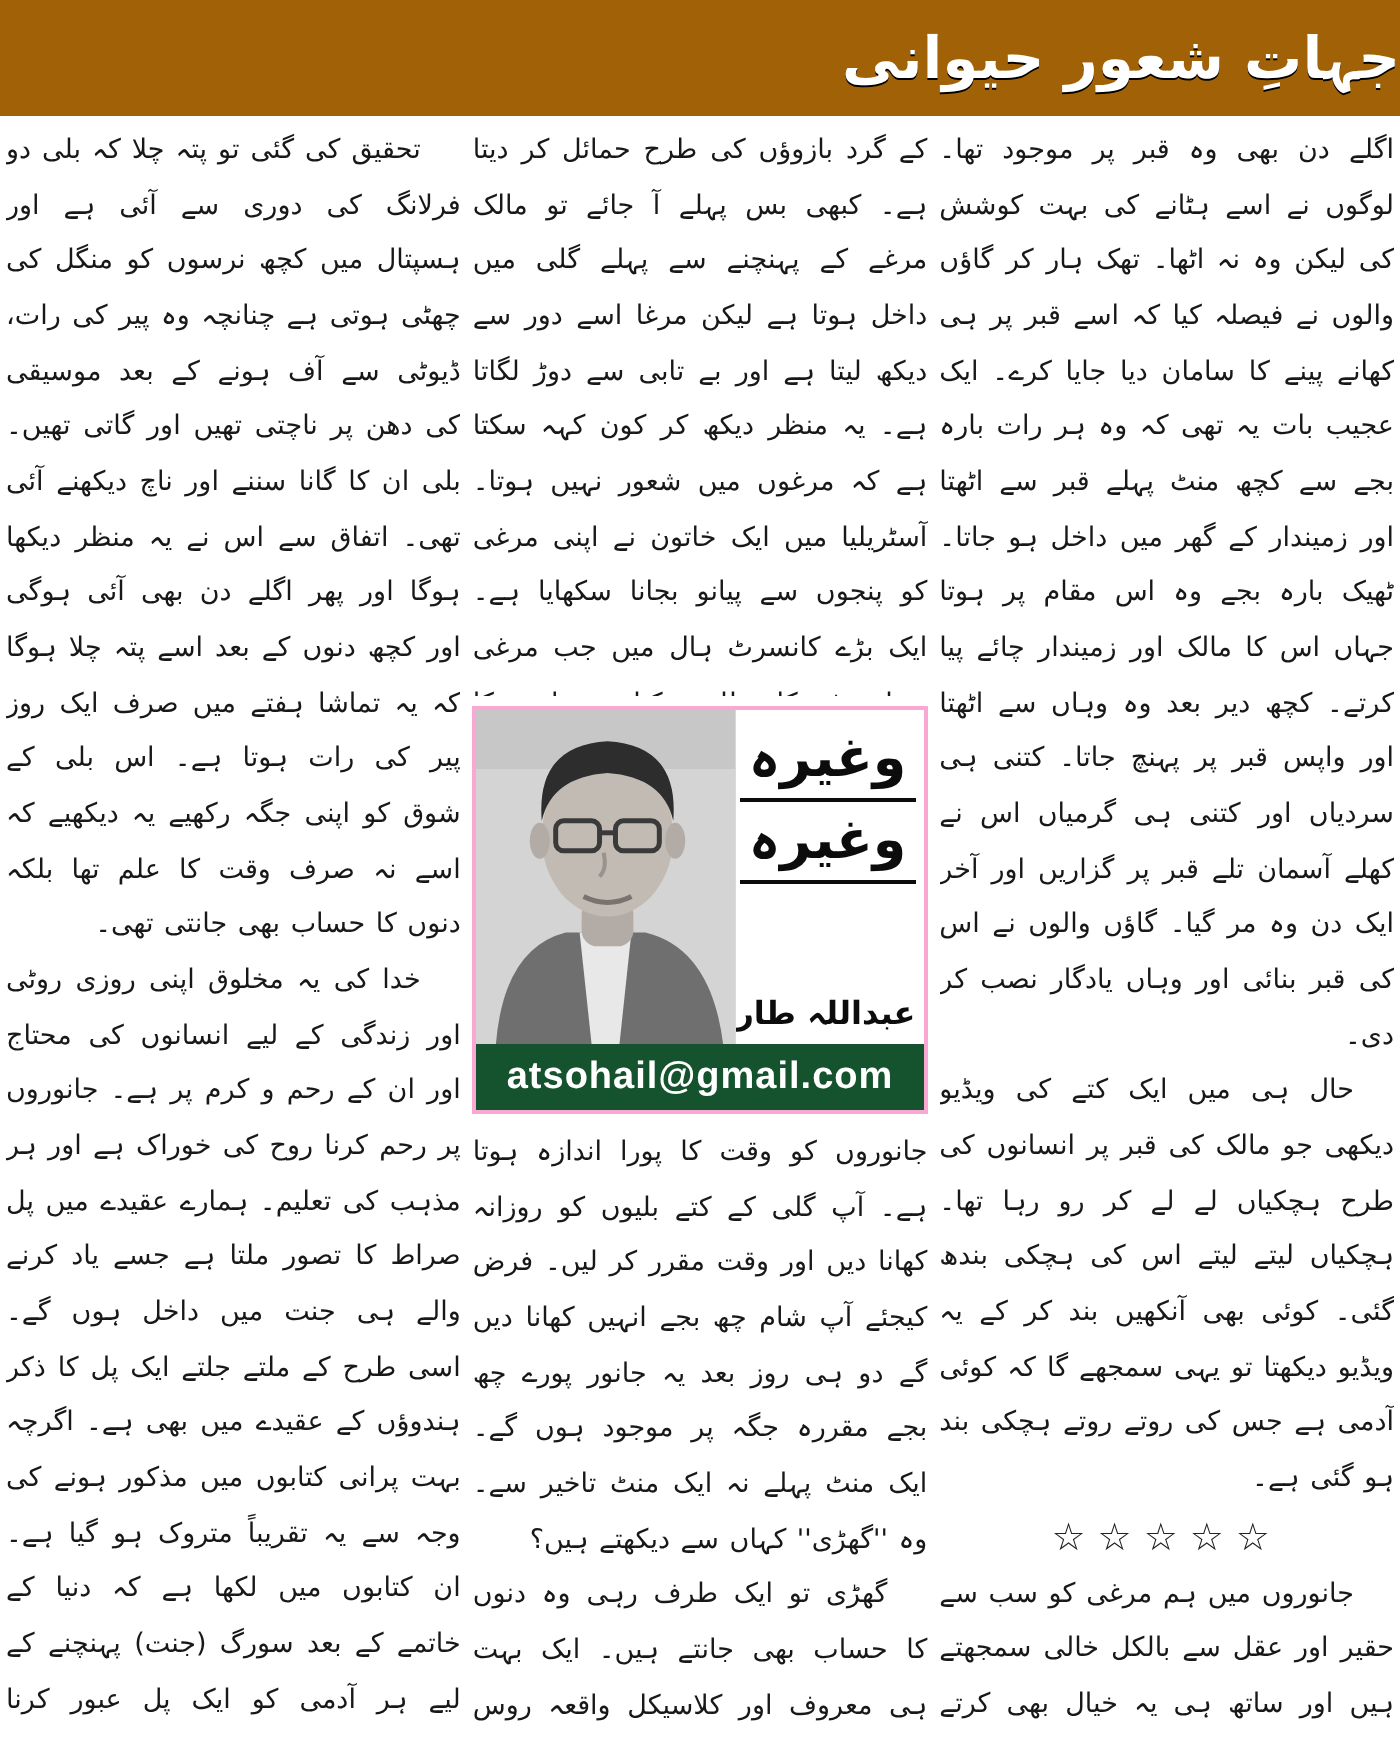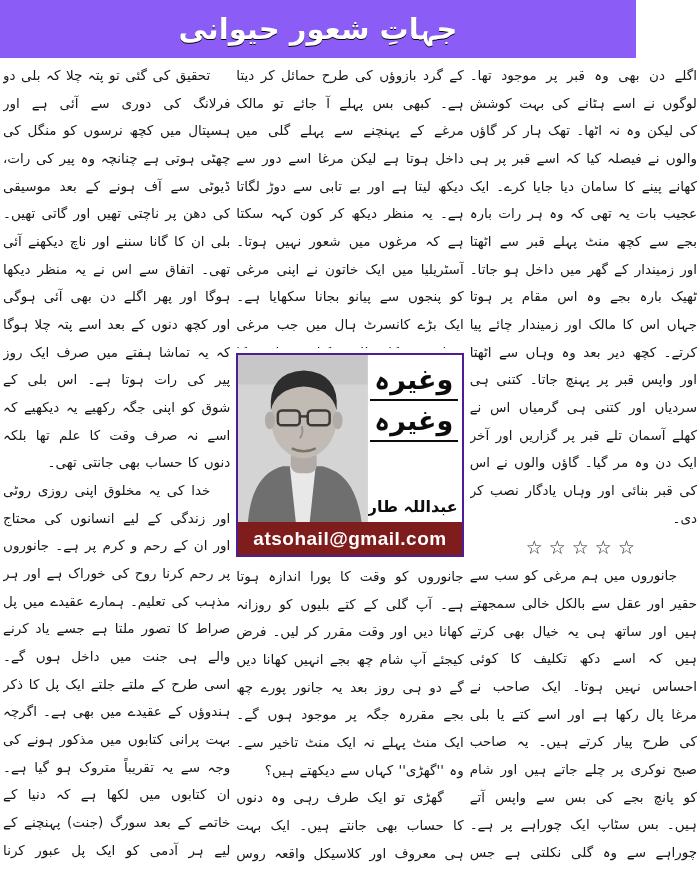--- a/index.html
+++ b/index.html
@@ -5,23 +5,23 @@
   html,body{margin:0;padding:0;background:#ffffff;}
   .page{
     position:relative;
     width:700px;height:870px;
     background:#ffffff;
     overflow:hidden;
     font-family:"DejaVu Sans",sans-serif;
   }
   
   .banner{
-    width:636px;height:58px;
-    background:#8b5cf6;
-    display:flex;align-items:center;justify-content:center;
+    width:700px;height:58px;
+    background:#a16207;
+    display:flex;align-items:center;justify-content:flex-end;
   }
   .banner .title{
     color:#ffffff;
     font-size:29px;
     font-weight:bold;
     direction:rtl;
     letter-spacing:1px;
     text-shadow:0 1px 0 #000;
   }
   
@@ -51,21 +51,21 @@
   .stars-row{
     text-align:center;
     font-size:19px;
     letter-spacing:6px;
     color:#222;
     margin:4px 0;
     direction:ltr;
   }
   
   .author-box{
-    border:2px solid #4c1d95;
+    border:2px solid #f9a8d4;
     box-sizing:border-box;
     height:204px;
     margin:5px 0 6px 0;
     display:flex;
     flex-direction:column;
     background:#fff;
   }
   .author-box .box-top{
     flex:1;
     display:flex;
@@ -100,21 +100,21 @@
   }
   .box-photo{
     width:58%;
     background:#d9d9d9;
     position:relative;
     overflow:hidden;
   }
   .box-photo svg{display:block;width:100%;height:100%;}
   .email-bar{
     height:33px;
-    background:#7f1d1d;
+    background:#14532d;
     display:flex;align-items:center;justify-content:center;
   }
   .email-bar span{
     color:#ffffff;
     font-weight:bold;
     font-size:19px;
     font-family:"Liberation Sans",sans-serif;
     letter-spacing:.5px;
   }
   .mid-top{height:286px;overflow:hidden;}
@@ -126,20 +126,21 @@
 <div class="page">
 
   <div class="banner">
     <div class="title">جہاتِ شعور حیوانی</div>
   </div>
 
   <div class="content">
 
     <div class="col">
       <p>اگلے دن بھی وہ قبر پر موجود تھا۔ لوگوں نے اسے ہٹانے کی بہت کوشش کی لیکن وہ نہ اٹھا۔ تھک ہار کر گاؤں والوں نے فیصلہ کیا کہ اسے قبر پر ہی کھانے پینے کا سامان دیا جایا کرے۔ ایک عجیب بات یہ تھی کہ وہ ہر رات بارہ بجے سے کچھ منٹ پہلے قبر سے اٹھتا اور زمیندار کے گھر میں داخل ہو جاتا۔ ٹھیک بارہ بجے وہ اس مقام پر ہوتا جہاں اس کا مالک اور زمیندار چائے پیا کرتے۔ کچھ دیر بعد وہ وہاں سے اٹھتا اور واپس قبر پر پہنچ جاتا۔ کتنی ہی سردیاں اور کتنی ہی گرمیاں اس نے کھلے آسمان تلے قبر پر گزاریں اور آخر ایک دن وہ مر گیا۔ گاؤں والوں نے اس کی قبر بنائی اور وہاں یادگار نصب کر دی۔</p>
+      <p class="indent">حال ہی میں ایک کتے کی ویڈیو دیکھی جو مالک کی قبر پر انسانوں کی طرح ہچکیاں لے لے کر رو رہا تھا۔ ہچکیاں لیتے لیتے اس کی ہچکی بندھ گئی۔ کوئی بھی آنکھیں بند کر کے یہ ویڈیو دیکھتا تو یہی سمجھے گا کہ کوئی آدمی ہے جس کی روتے روتے ہچکی بند ہو گئی ہے۔</p>
       <div class="stars-row">☆☆☆☆☆</div>
       <p class="indent">جانوروں میں ہم مرغی کو سب سے حقیر اور عقل سے بالکل خالی سمجھتے ہیں اور ساتھ ہی یہ خیال بھی کرتے ہیں کہ اسے دکھ تکلیف کا کوئی احساس نہیں ہوتا۔ ایک صاحب نے مرغا پال رکھا ہے اور اسے کتے یا بلی کی طرح پیار کرتے ہیں۔ یہ صاحب صبح نوکری پر چلے جاتے ہیں اور شام کو پانچ بجے کی بس سے واپس آتے ہیں۔ بس سٹاپ ایک چوراہے پر ہے۔ چوراہے سے وہ گلی نکلتی ہے جس میں ان کا گھر ہے۔ گھر سے چوراہا سو گز کے فاصلے پر ہے۔</p>
 
     </div>
 
     <div class="col">
       <div class="mid-top">
         <p>کے گرد بازوؤں کی طرح حمائل کر دیتا ہے۔ کبھی بس پہلے آ جائے تو مالک مرغے کے پہنچنے سے پہلے گلی میں داخل ہوتا ہے لیکن مرغا اسے دور سے دیکھ لیتا ہے اور بے تابی سے دوڑ لگاتا ہے۔ یہ منظر دیکھ کر کون کہہ سکتا ہے کہ مرغوں میں شعور نہیں ہوتا۔ آسٹریلیا میں ایک خاتون نے اپنی مرغی کو پنجوں سے پیانو بجانا سکھایا ہے۔ ایک بڑے کانسرٹ ہال میں جب مرغی نے اپنے فن کا مظاہرہ کیا تو ہزاروں کا مجمع ششدر رہ گیا، کچھ کے منہ کھلے کے کھلے رہ گئے، کچھ پتھر کی طرح ساکت ہو گئے۔ بڑی دیر کے بعد تالی بجانے کا ہوش آیا۔</p>
       </div>
 

